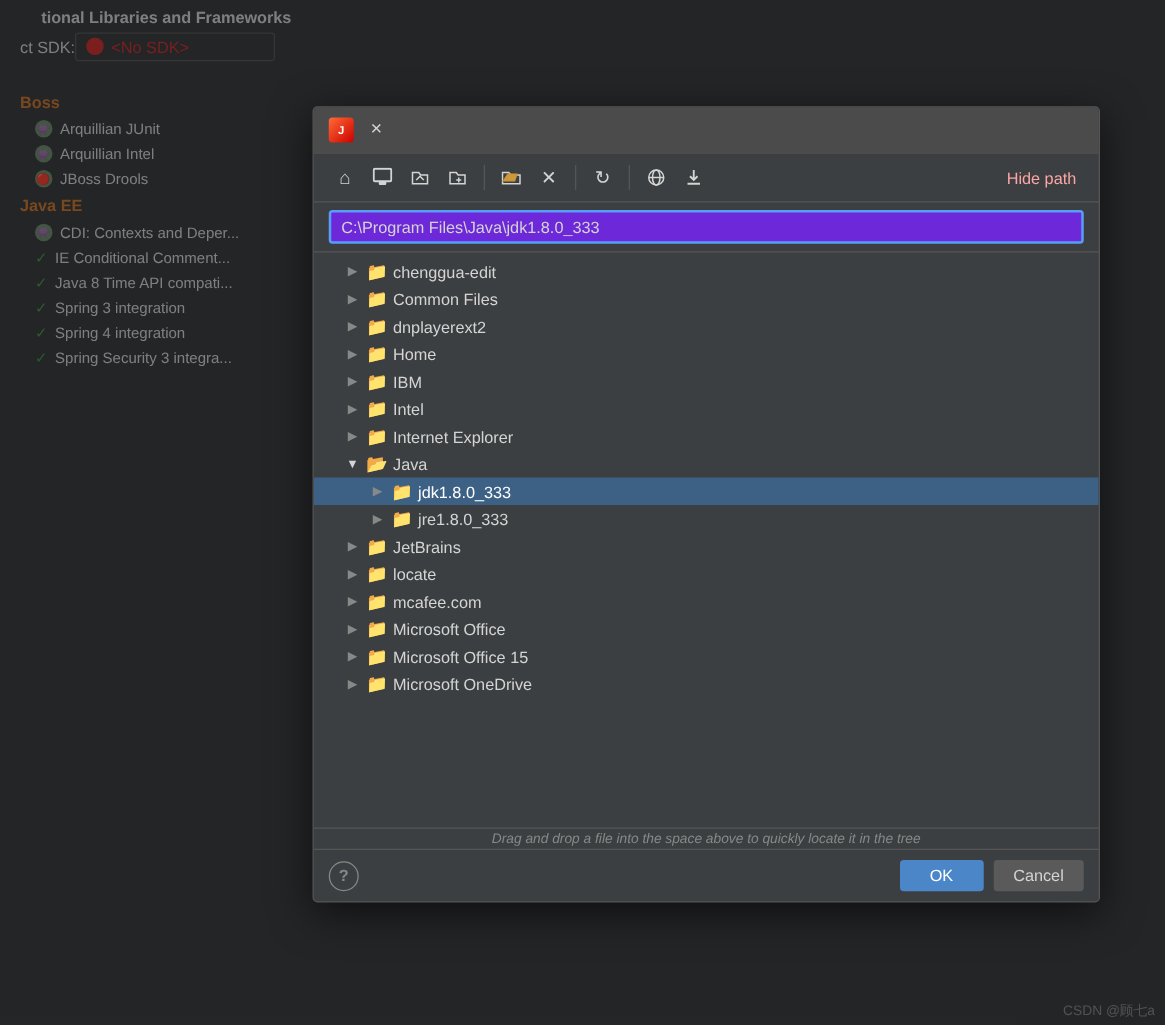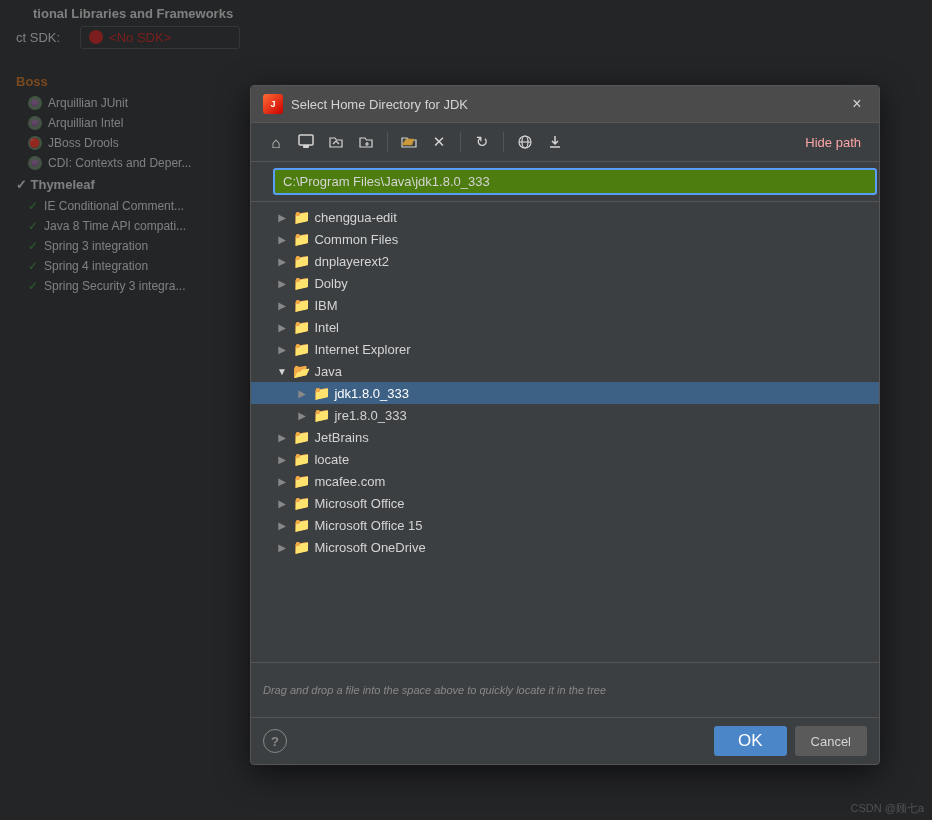--- a/index.html
+++ b/index.html
@@ -28,21 +28,21 @@
       left: 0;
       right: 0;
       display: flex;
       align-items: center;
       padding: 0 16px;
       height: 34px;
     }
     .sdk-label {
       color: #d4d4d4;
       font-size: 13px;
-      margin-right: 20px;
+      margin-right: 0;
     }
     .sdk-dropdown {
       background: #3c3f41;
       border: 1px solid #5a5a5a;
       border-radius: 3px;
       padding: 3px 8px;
       color: #cc3333;
       display: flex;
       gap: 6px;
       min-width: 160px;
@@ -198,28 +198,27 @@
       padding: 2px 6px;
       border-radius: 3px;
     }
 
     .path-input-row {
       padding: 6px 12px;
       border-bottom: 1px solid #555;
     }
     .path-input {
       width: 100%;
-      background: #4d7c0f;
+      background: #6d28d9;
       border: 2px solid #589df6;
       border-radius: 3px;
       padding: 4px 8px;
       color: #d4d4d4;
       font-size: 13px;
       outline: none;
-      margin-left: 10px;
     }
 
     
     .file-tree {
       height: 460px;
       overflow-y: auto;
       padding: 4px 0;
     }
     .file-tree::-webkit-scrollbar { width: 8px; }
     .file-tree::-webkit-scrollbar-track { background: #3c3f41; }
@@ -256,25 +255,26 @@
     .folder-open-icon {
       font-size: 14px;
       color: #cc9a3c;
       flex-shrink: 0;
     }
 
     .indent-1 { padding-left: 24px; }
     .indent-2 { padding-left: 44px; }
 
     .drag-hint {
-      padding: 21px 12px;
+      padding: 2px 12px;
       color: #888;
       font-size: 11px;
       border-top: 1px solid #555;
       font-style: italic;
+      text-align: center;
     }
 
     
     .dialog-footer {
       display: flex;
       align-items: center;
       justify-content: space-between;
       padding: 8px 12px;
       border-top: 1px solid #555;
     }
@@ -294,21 +294,21 @@
       display: flex;
       gap: 8px;
     }
     .btn-ok {
       background: #4a86c8;
       border: none;
       border-radius: 3px;
       padding: 5px 24px;
       color: #fff;
       cursor: pointer;
-      font-size: 17px;
+      font-size: 13px;
     }
     .btn-cancel {
       background: #5a5a5a;
       border: none;
       border-radius: 3px;
       padding: 5px 16px;
       color: #d4d4d4;
       cursor: pointer;
       font-size: 13px;
     }
@@ -345,26 +345,26 @@
     </div>
     <div class="lib-item">
       <span class="icon-alien">👾</span>
       <span>Arquillian Intel</span>
     </div>
     <div class="lib-item">
       <span class="icon-alien">🔴</span>
       <span>JBoss Drools</span>
     </div>
 
+    <div class="group-header">Java EE</div>
     <div class="lib-item">
       <span class="icon-alien">👾</span>
       <span>CDI: Contexts and Deper...</span>
     </div>
 
-    <div class="thymeleaf-header">✓ Thymeleaf</div>
     <div class="lib-item">
       <span class="check-icon">✓</span>
       <span>IE Conditional Comment...</span>
     </div>
     <div class="lib-item">
       <span class="check-icon">✓</span>
       <span>Java 8 Time API compati...</span>
     </div>
     <div class="lib-item">
       <span class="check-icon">✓</span>
@@ -382,21 +382,20 @@
 </div>
 
 <div class="overlay"></div>
 
 <div class="dialog">
 
   <div class="dialog-titlebar">
     <div class="dialog-logo">
       <span>J</span>
     </div>
-    <span class="dialog-title">Select Home Directory for JDK</span>
     <div class="dialog-close-btn">×</div>
   </div>
 
   <div class="dialog-toolbar">
     <div class="toolbar-btn" title="Home">⌂</div>
     <div class="toolbar-btn" title="Desktop">
       <svg width="16" height="16" viewBox="0 0 16 16" fill="#d4d4d4">
           <rect x="1" y="1" width="14" height="10" rx="1" stroke="#d4d4d4" fill="none" stroke-width="1.5"></rect>
           <rect x="5" y="11" width="6" height="3" fill="#d4d4d4" rx="1"></rect>
         </svg>
@@ -460,21 +459,21 @@
 
     <div class="tree-item indent-1">
       <span class="tree-arrow">▶</span>
       <span class="folder-icon">📁</span>
       <span>dnplayerext2</span>
     </div>
 
     <div class="tree-item indent-1">
       <span class="tree-arrow">▶</span>
       <span class="folder-icon">📁</span>
-      <span>Dolby</span>
+      <span>Home</span>
     </div>
 
     <div class="tree-item indent-1">
       <span class="tree-arrow">▶</span>
       <span class="folder-icon">📁</span>
       <span>IBM</span>
     </div>
 
     <div class="tree-item indent-1">
       <span class="tree-arrow">▶</span>

